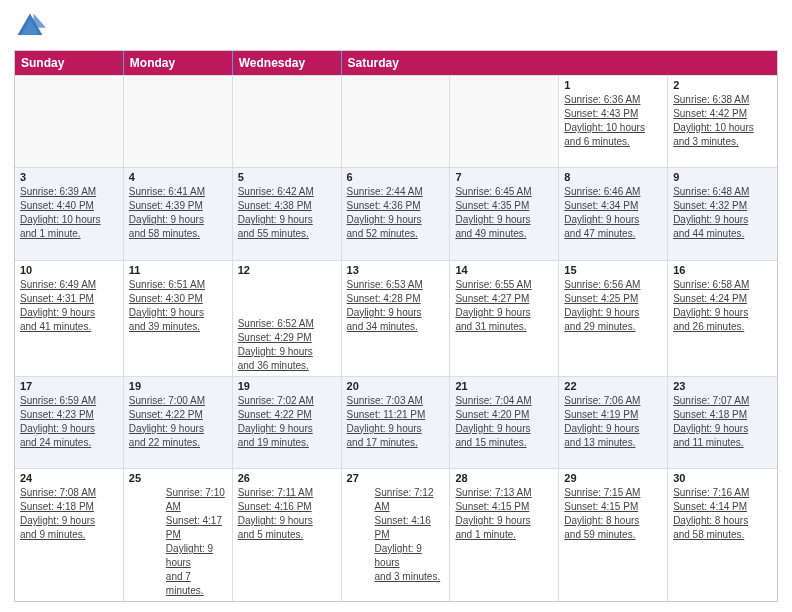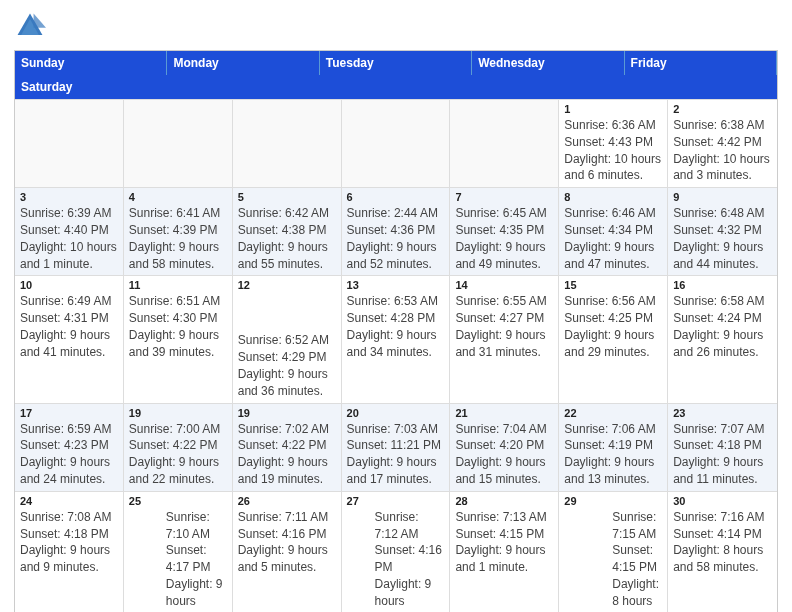--- a/index.html
+++ b/index.html
@@ -52,22 +52,22 @@
       color: #444;
     }
     .calendar {
       flex: 1;
       display: flex;
       flex-direction: column;
       border: 1px solid #ccc;
     }
     .cal-header {
       display: grid;
-      grid-template-columns: repeat(5, 1fr);
-      background: #1d4ed8;
+      grid-template-columns: repeat(7, 1fr);
+      background: #be185d;
     }
     .cal-header-cell {
       color: #fff;
       font-size: 12px;
       font-weight: bold;
       padding: 5px 6px;
       text-align: left;
       border-right: 1px solid #5a9ad4;
     }
     .cal-header-cell:last-child { border-right: none; }
@@ -93,23 +93,24 @@
     .cal-cell:last-child { border-right: none; }
     .cal-cell.empty { background: #f9f9f9; }
     .cal-cell.alt-row { background: #f0f4fa; }
     .day-num {
       font-size: 11px;
       font-weight: bold;
       margin-bottom: 2px;
       color: #222;
     }
     .cell-info {
-      font-size: 12px;
+      font-size: 10px;
       line-height: 1.4;
       color: #444;
+      text-decoration: underline;
     }
   </style>
 </head>
 <body>
 
 <div class="page">
   <div class="header">
     <div class="logo">
       <svg class="logo-icon" viewBox="0 0 36 36">
         <polygon points="18,4 32,28 4,28" fill="#3a7abf"></polygon>
@@ -124,23 +125,21 @@
     <div class="title-block">
       <div class="month-title"></div>
       <div class="subtitle"></div>
     </div>
   </div>
 
   <div class="calendar">
     <div class="cal-header">
     <div class="cal-header-cell">Sunday</div>
         <div class="cal-header-cell">Monday</div>
-        <div class="cal-header-cell">Tuesday</div>
         <div class="cal-header-cell">Wednesday</div>
-        <div class="cal-header-cell">Friday</div>
         <div class="cal-header-cell">Saturday</div>
       </div>
     <div class="cal-body">
     <div class="cal-row">
           <div class="cal-cell empty"></div>
           <div class="cal-cell empty"></div>
           <div class="cal-cell empty"></div>
           <div class="cal-cell empty"></div>
           <div class="cal-cell empty"></div>
           <div class="cal-cell">
@@ -342,21 +341,21 @@
           </div>
           <div class="cal-cell">
             <div class="day-num">28</div>
             <div class="cell-info" style="white-space: pre-line;">Sunrise: 7:13 AM
 Sunset: 4:15 PM
 Daylight: 9 hours
 and 1 minute.</div>
           </div>
           <div class="cal-cell">
             <div class="day-num">29</div>
-            <div class="cell-info" style="white-space: pre-line; margin-left: 48px;">Sunrise: 7:15 AM
+            <div class="cell-info" style="white-space: pre-line;">Sunrise: 7:15 AM
 Sunset: 4:15 PM
 Daylight: 8 hours
 and 59 minutes.</div>
           </div>
           <div class="cal-cell">
             <div class="day-num">30</div>
             <div class="cell-info" style="white-space: pre-line;">Sunrise: 7:16 AM
 Sunset: 4:14 PM
 Daylight: 8 hours
 and 58 minutes.</div>

